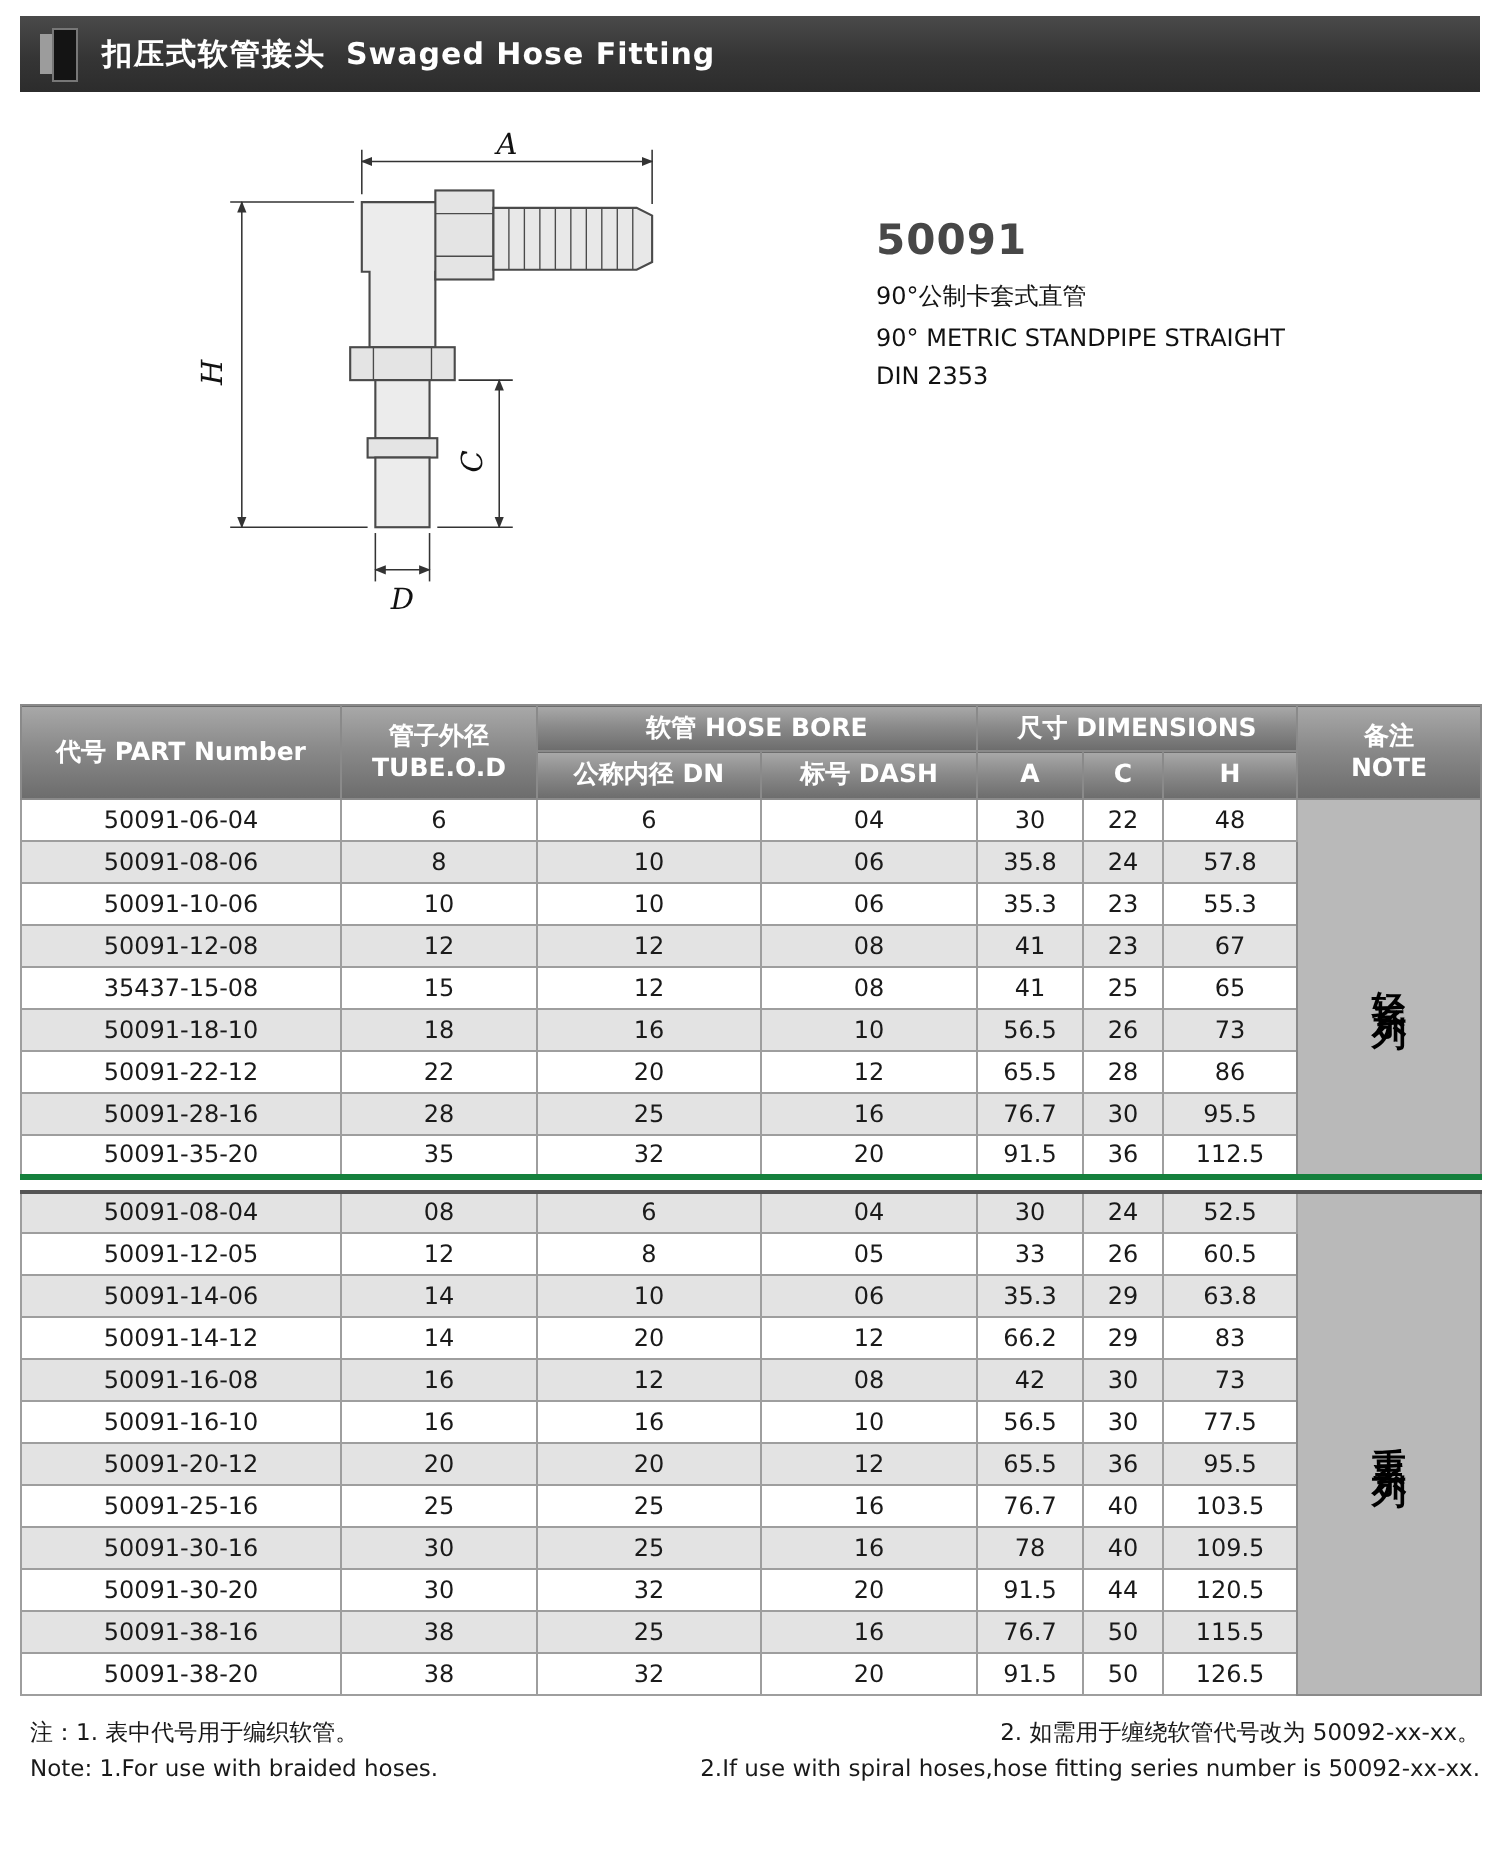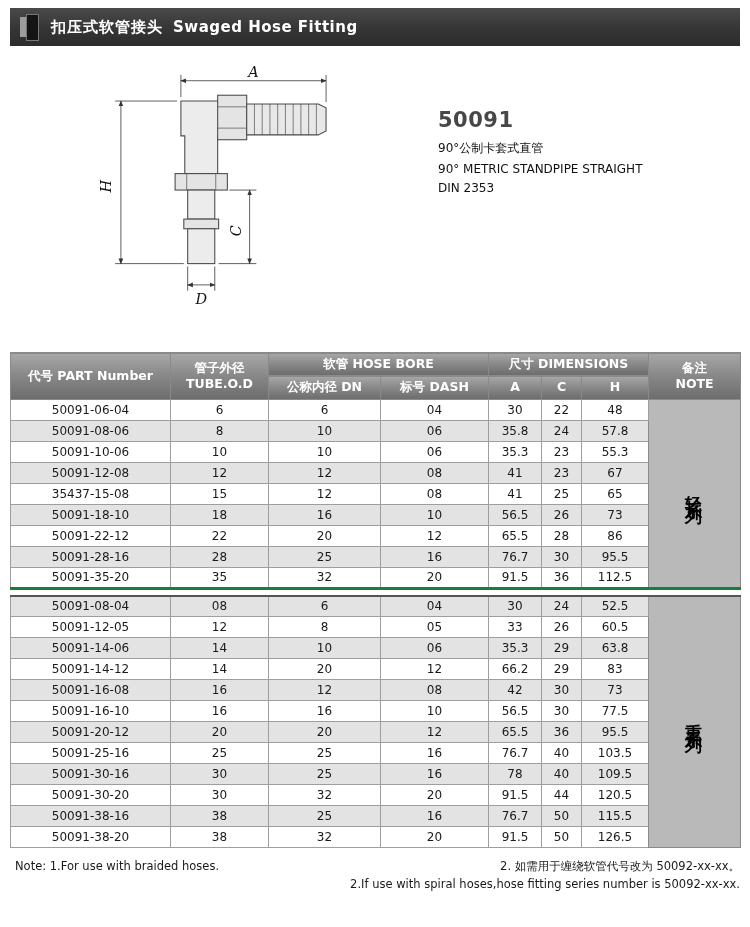--- a/index.html
+++ b/index.html
@@ -375,20 +375,21 @@
           <td>20</td>
           <td>91.5</td>
           <td>50</td>
           <td>126.5</td>
         </tr>
       </tbody>
   </table>
 
   <footer class="notes">
     <div class="note-col-1">
+      <div>注：1. 表中代号用于编织软管。</div>
       <div>Note: 1.For use with braided hoses.</div>
     </div>
     <div class="note-col-2">
       <div>2. 如需用于缠绕软管代号改为 50092-xx-xx。</div>
       <div>2.If use with spiral hoses,hose fitting series number is 50092-xx-xx.</div>
     </div>
   </footer>
 
 </div>
 

